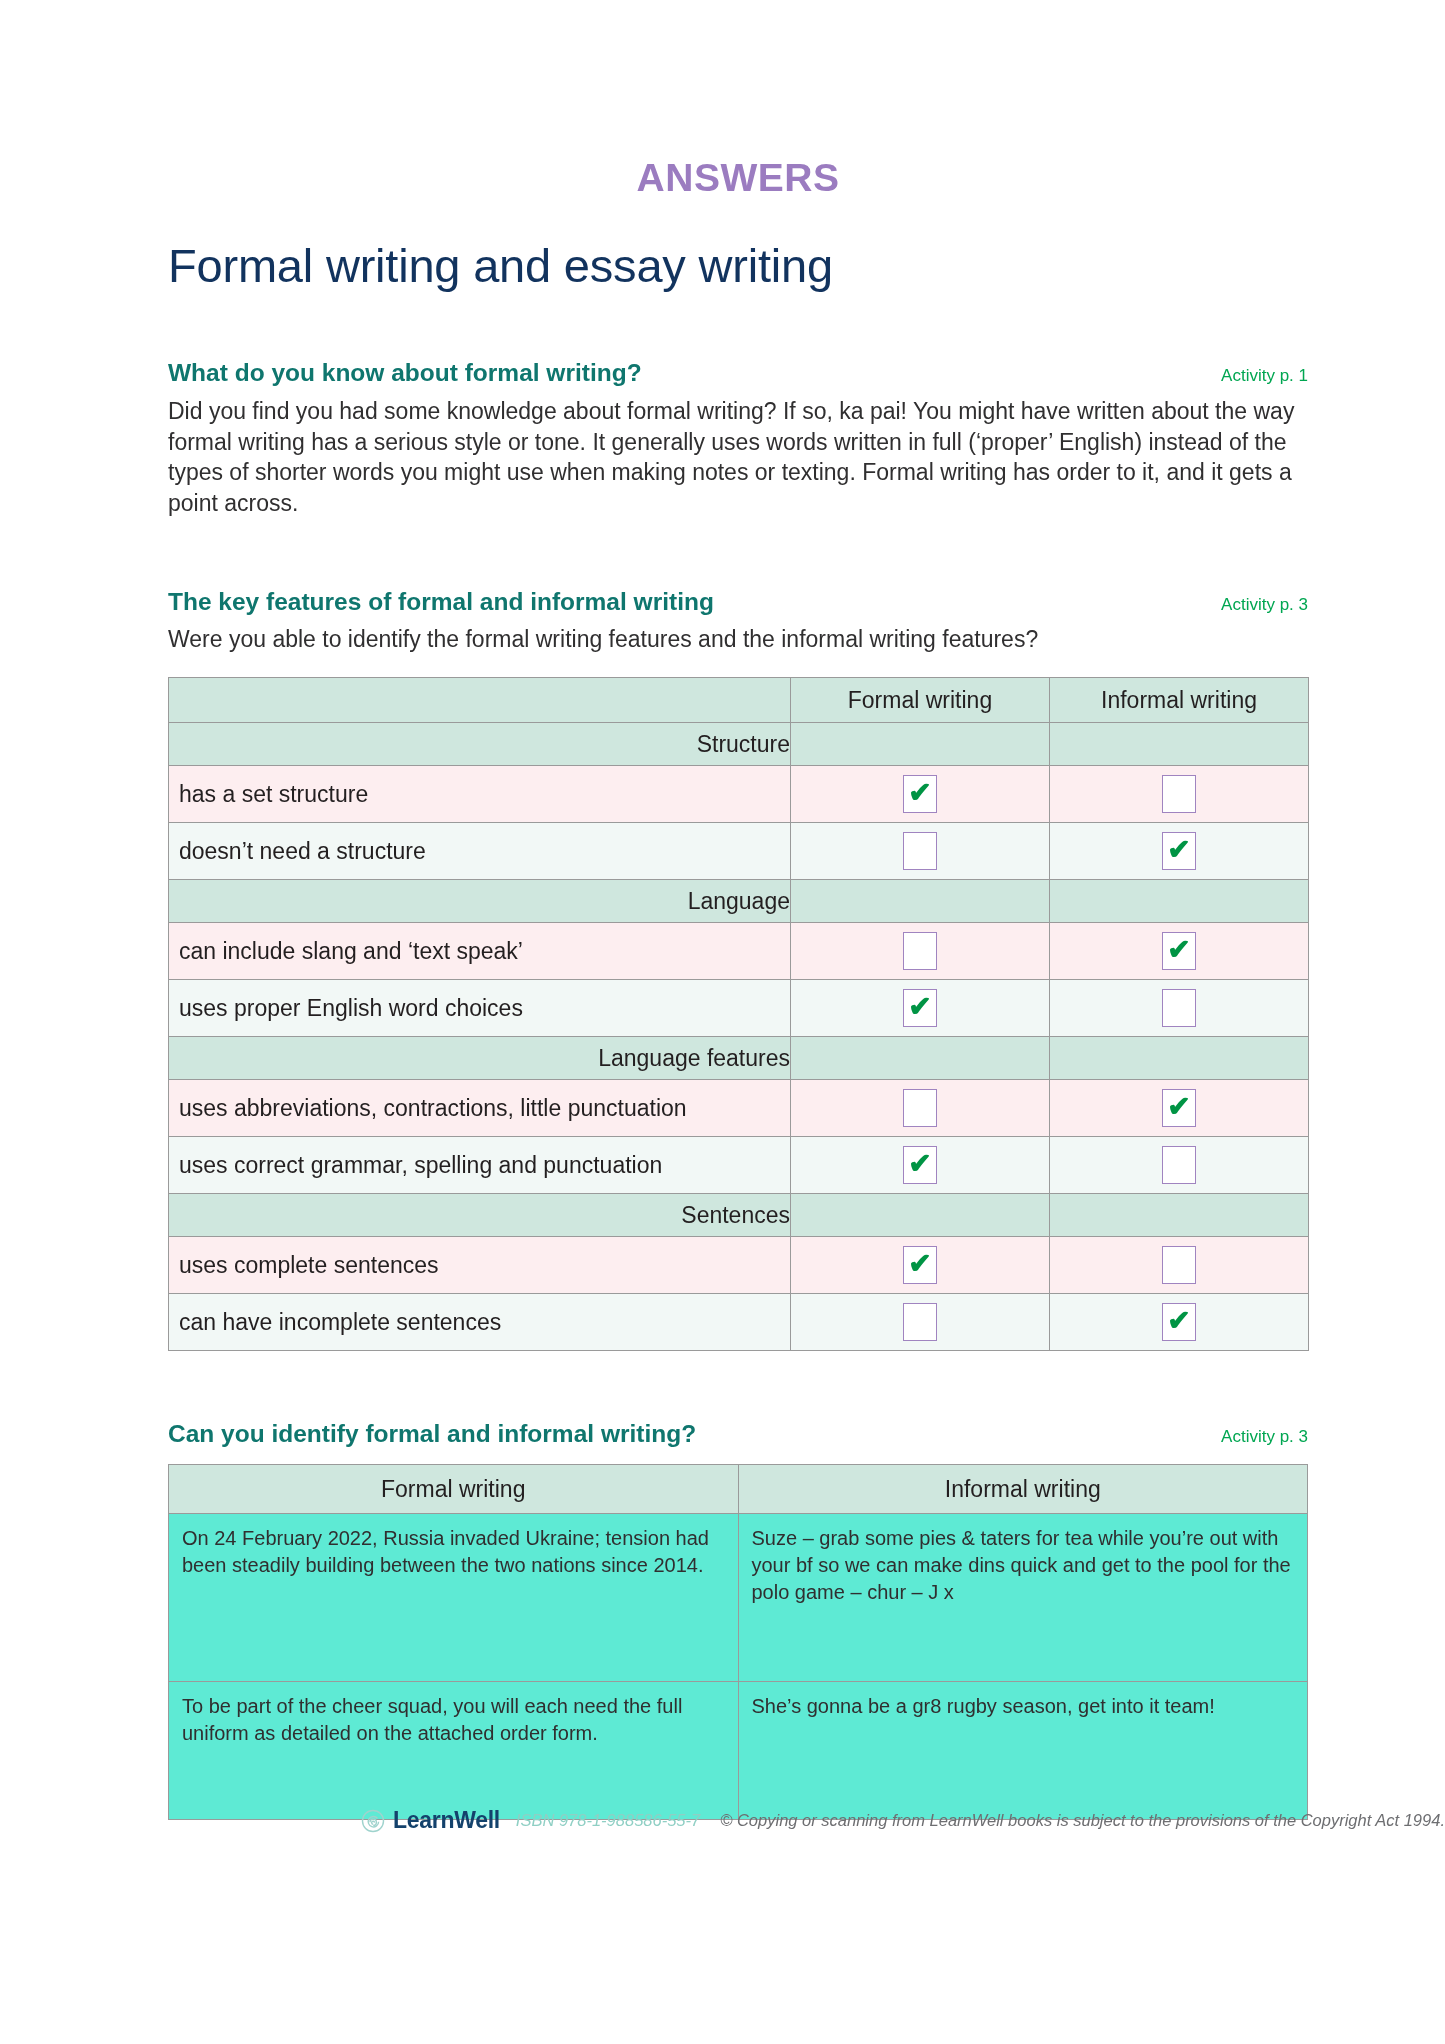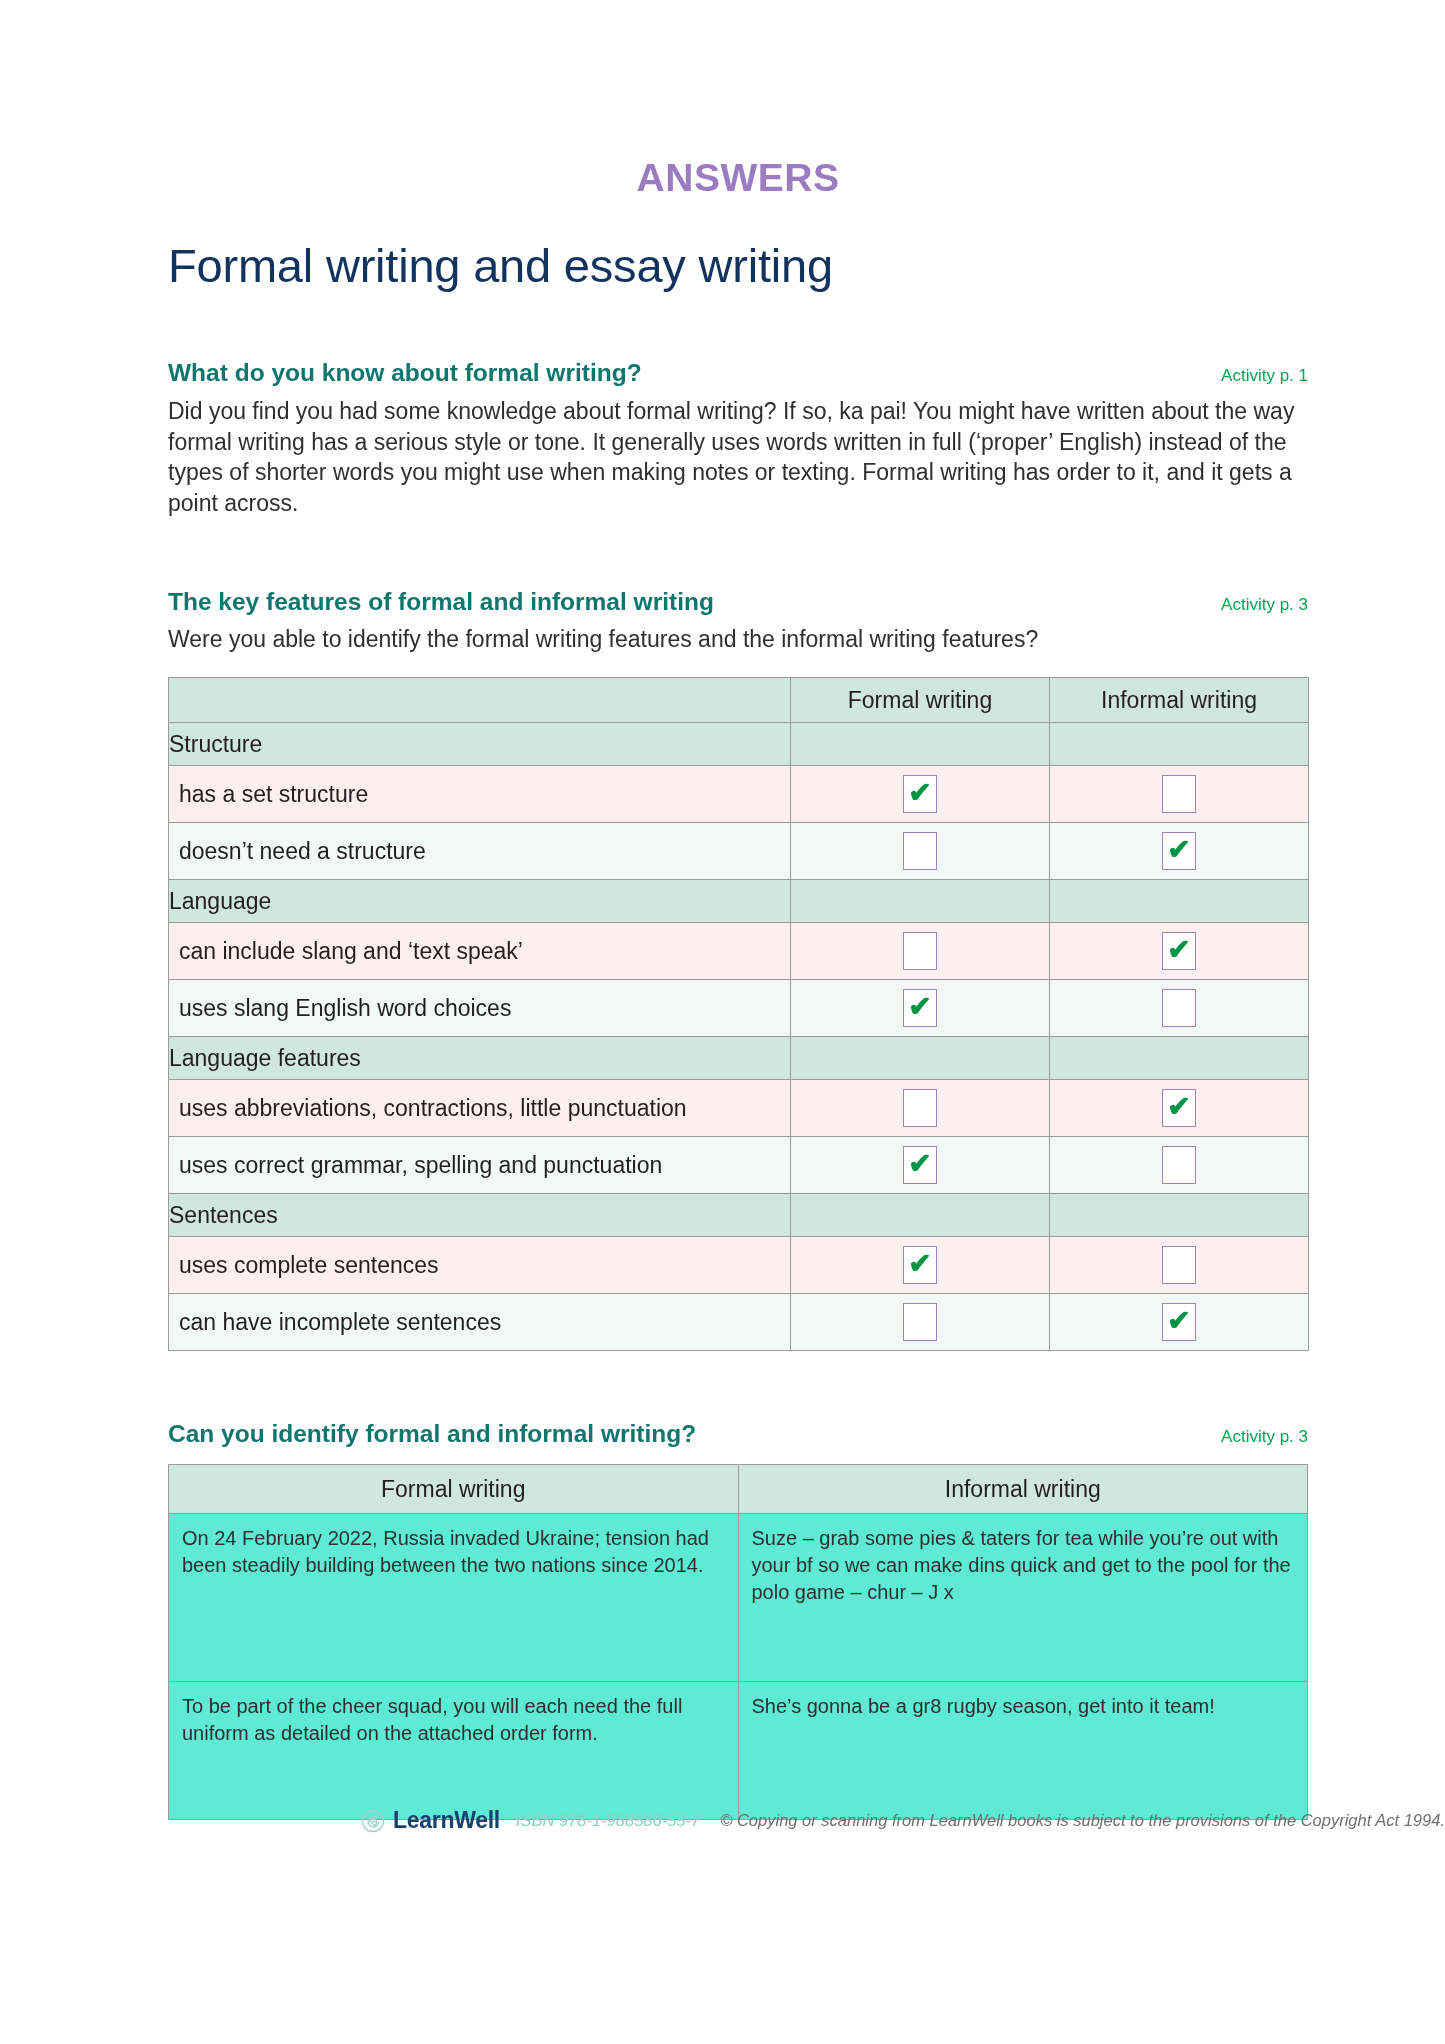--- a/index.html
+++ b/index.html
@@ -108,21 +108,21 @@
     vertical-align: middle;
     text-align: center;
   }
   .features-table thead th.blank-head { background: #cfe7de; }
 
   tr.group-row td {
     background: #cfe7de;
     height: 42px;
   }
   tr.group-row td.group-label {
-    text-align: left;
+    text-align: right;
     font-size: 23px;
     color: #231f20;
   }
 
   tr.item-row td {
     height: 56px;
     vertical-align: middle;
   }
   tr.item-row.pink td { background: #fdeef0; margin-left: 46px; }
   tr.item-row.mint td { background: #f2f8f6; }
@@ -280,21 +280,21 @@
             <td class="group-label">Language</td>
             <td></td>
             <td></td>
           </tr>
           <tr class="item-row pink">
             <td class="item-label">can include slang and ‘text speak’</td>
             <td class="check-cell"><span class="checkbox unchecked"></span></td>
             <td class="check-cell"><span class="checkbox"><span class="tick">✔</span></span></td>
           </tr>
           <tr class="item-row mint">
-            <td class="item-label">uses slang English word choices</td>
+            <td class="item-label">uses proper English word choices</td>
             <td class="check-cell"><span class="checkbox"><span class="tick">✔</span></span></td>
             <td class="check-cell"><span class="checkbox unchecked"></span></td>
           </tr>
           <tr class="group-row">
             <td class="group-label">Language features</td>
             <td></td>
             <td></td>
           </tr>
           <tr class="item-row pink">
             <td class="item-label">uses abbreviations, contractions, little punctuation</td>

